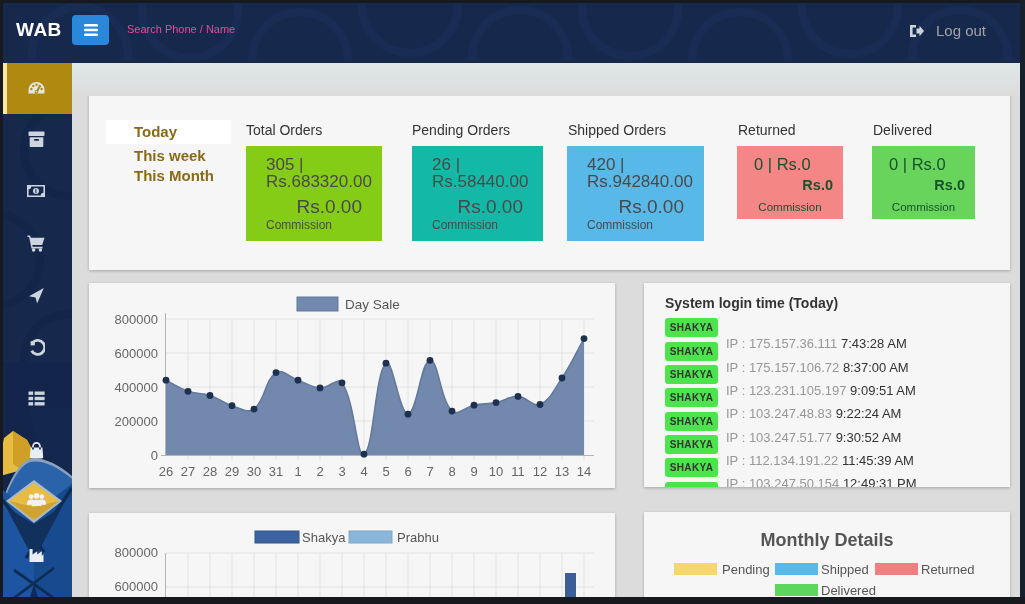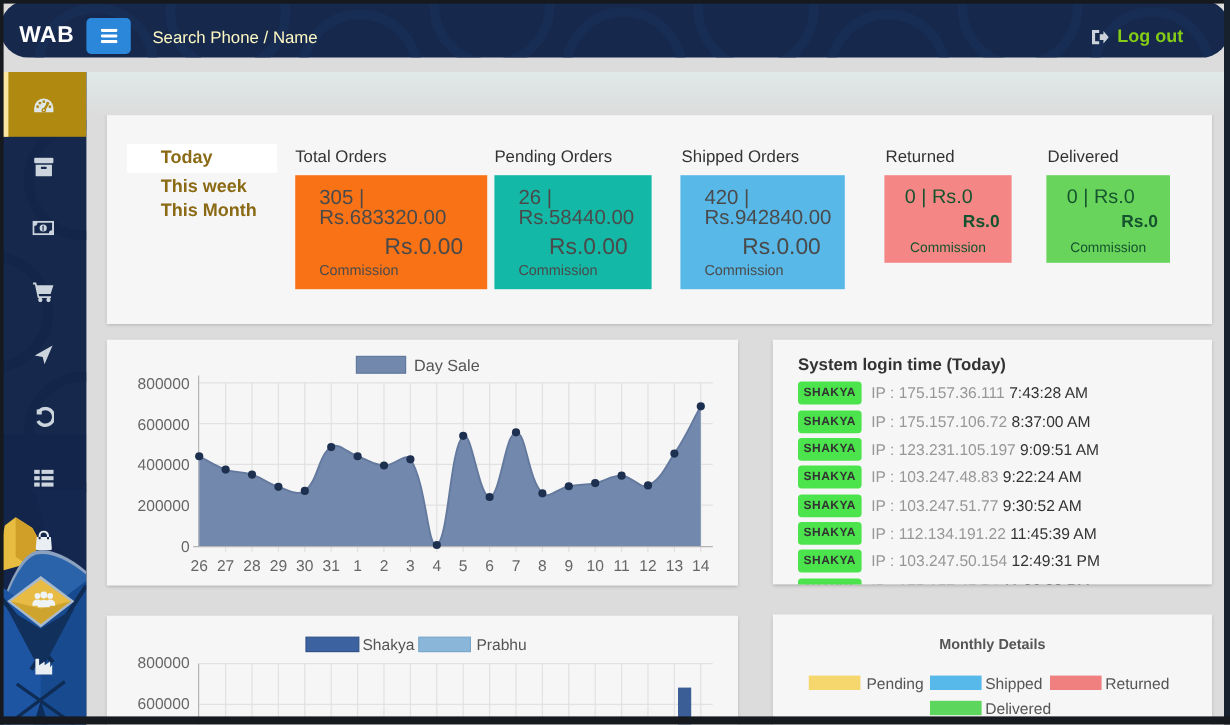--- a/index.html
+++ b/index.html
@@ -2,25 +2,25 @@
 <html><head>
 <meta charset="utf-8">
 <style>
 * { margin:0; padding:0; box-sizing:border-box; }
 html,body { width:1025px; height:604px; overflow:hidden; }
 body { font-family:"Liberation Sans", sans-serif; background:#dcdcdc; }
 #page { position:relative; width:1025px; height:604px; overflow:hidden; background:#dcdcdc; }
 .abs { position:absolute; }
 
 
-#header { position:absolute; left:0; top:0; width:1025px; height:48px; background:#16294d; overflow:hidden; z-index:5;border-radius:26px; }
+#header { position:absolute; left:0; top:0; width:1025px; height:63px; background:#16294d; overflow:hidden; z-index:5; }
 #logo { position:absolute; left:16px; top:19px; color:#ffffff; font-size:19px; font-weight:bold; letter-spacing:0.5px; z-index:2;}
 #menubtn { position:absolute; left:72px; top:15px; width:37px; height:30px; background:#2b87d9; border-radius:4px; z-index:2;}
-#searchtxt { position:absolute; left:127px; top:23px; color:#fef9c3; font-size:14px; z-index:2;}
-#logout { position:absolute; right:39px; top:22px; color:#84cc16; font-size:15px; font-weight:bold; z-index:2;}
+#searchtxt { position:absolute; left:127px; top:23px; color:#ec4899; font-size:11px; z-index:2;}
+#logout { position:absolute; right:39px; top:22px; color:#a3a3a3; font-size:15px; font-weight:normal; z-index:2;}
 
 
 #sidebar { position:absolute; left:0; top:60px; width:72px; height:544px; background:#16294d; overflow:hidden; z-index:4; }
 #active-item { position:absolute; left:0; top:0; width:72px; height:54px; background:#b08a10; }
 #active-stripe { position:absolute; left:2px; top:0; width:5px; height:54px; background:#fbe7a2; }
 .sicon { position:absolute; left:0; width:72px; text-align:center; }
 
 
 .card { position:absolute; background:#f6f6f6; box-shadow:0 1px 3px rgba(0,0,0,0.25); }
 
@@ -39,24 +39,24 @@
 
 
 #daysale { left:89px; top:283px; width:526px; height:205px; }
 #logincard { left:644px; top:283px; width:366px; height:204px; overflow:hidden; }
 #barcard { left:89px; top:513px; width:526px; height:200px; }
 #monthcard { left:644px; top:512px; width:366px; height:200px; }
 
 #logintitle { position:absolute; left:21px; top:12px; font-size:14px; font-weight:bold; color:#333; }
 .lrow { position:absolute; left:21px; height:19px; }
 .badge { position:absolute; left:0; top:0; width:53px; height:19px; background:#4ce44c; border-radius:3px; color:#333; font-size:10px; font-weight:bold; text-align:center; line-height:19px; letter-spacing:0.4px; }
-.iptxt { position:absolute; left:61px; top:2px; font-size:13px; color:#979797; white-space:nowrap; }
+.iptxt { position:absolute; left:61px; top:18px; font-size:13px; color:#979797; white-space:nowrap; }
 .iptxt b { color:#333; font-weight:normal; font-size:13px; }
 
-#monthtitle { position:absolute; left:0; top:18px; width:100%; text-align:center; font-size:12px; font-weight:bold; color:#555; }
+#monthtitle { position:absolute; left:0; top:18px; width:100%; text-align:center; font-size:18px; font-weight:bold; color:#555; }
 .mleg { position:absolute; height:12px; width:43px; }
 .mlbl { position:absolute; font-size:13px; color:#555; }
 
 
 .bord { position:absolute; background:#16191e; z-index:60; }
 </style>
 </head>
 <body>
 <div id="page">
   <div class="abs" style="left:72px; top:60px; width:953px; height:36px; background:linear-gradient(#dfe9e8, #dcdcdc); z-index:1;"></div>
@@ -215,21 +215,21 @@
     <div class="tab" style="top:27px; background:#ffffff;">Today</div>
     <div class="tab" style="top:51px;">This week</div>
     <div class="tab" style="top:71px;">This Month</div>
 
     <div class="boxtitle" style="left:157px;">Total Orders</div>
     <div class="boxtitle" style="left:323px;">Pending Orders</div>
     <div class="boxtitle" style="left:479px;">Shipped Orders</div>
     <div class="boxtitle" style="left:649px;">Returned</div>
     <div class="boxtitle" style="left:784px;">Delivered</div>
 
-    <div class="sbox" style="left:157px; width:160px; height:95px; background:#f97316;">
+    <div class="sbox" style="left:157px; width:136px; height:95px; background:#84cc16;">
       <div class="l1">305 |<br>Rs.683320.00</div>
       <div class="l3">Rs.0.00</div>
       <div class="l4">Commission</div>
     </div>
     <div class="sbox" style="left:323px; width:131px; height:95px; background:#14b8a6;">
       <div class="l1">26 |<br>Rs.58440.00</div>
       <div class="l3">Rs.0.00</div>
       <div class="l4">Commission</div>
     </div>
     <div class="sbox" style="left:478px; width:137px; height:95px; background:#58b9e9;">

